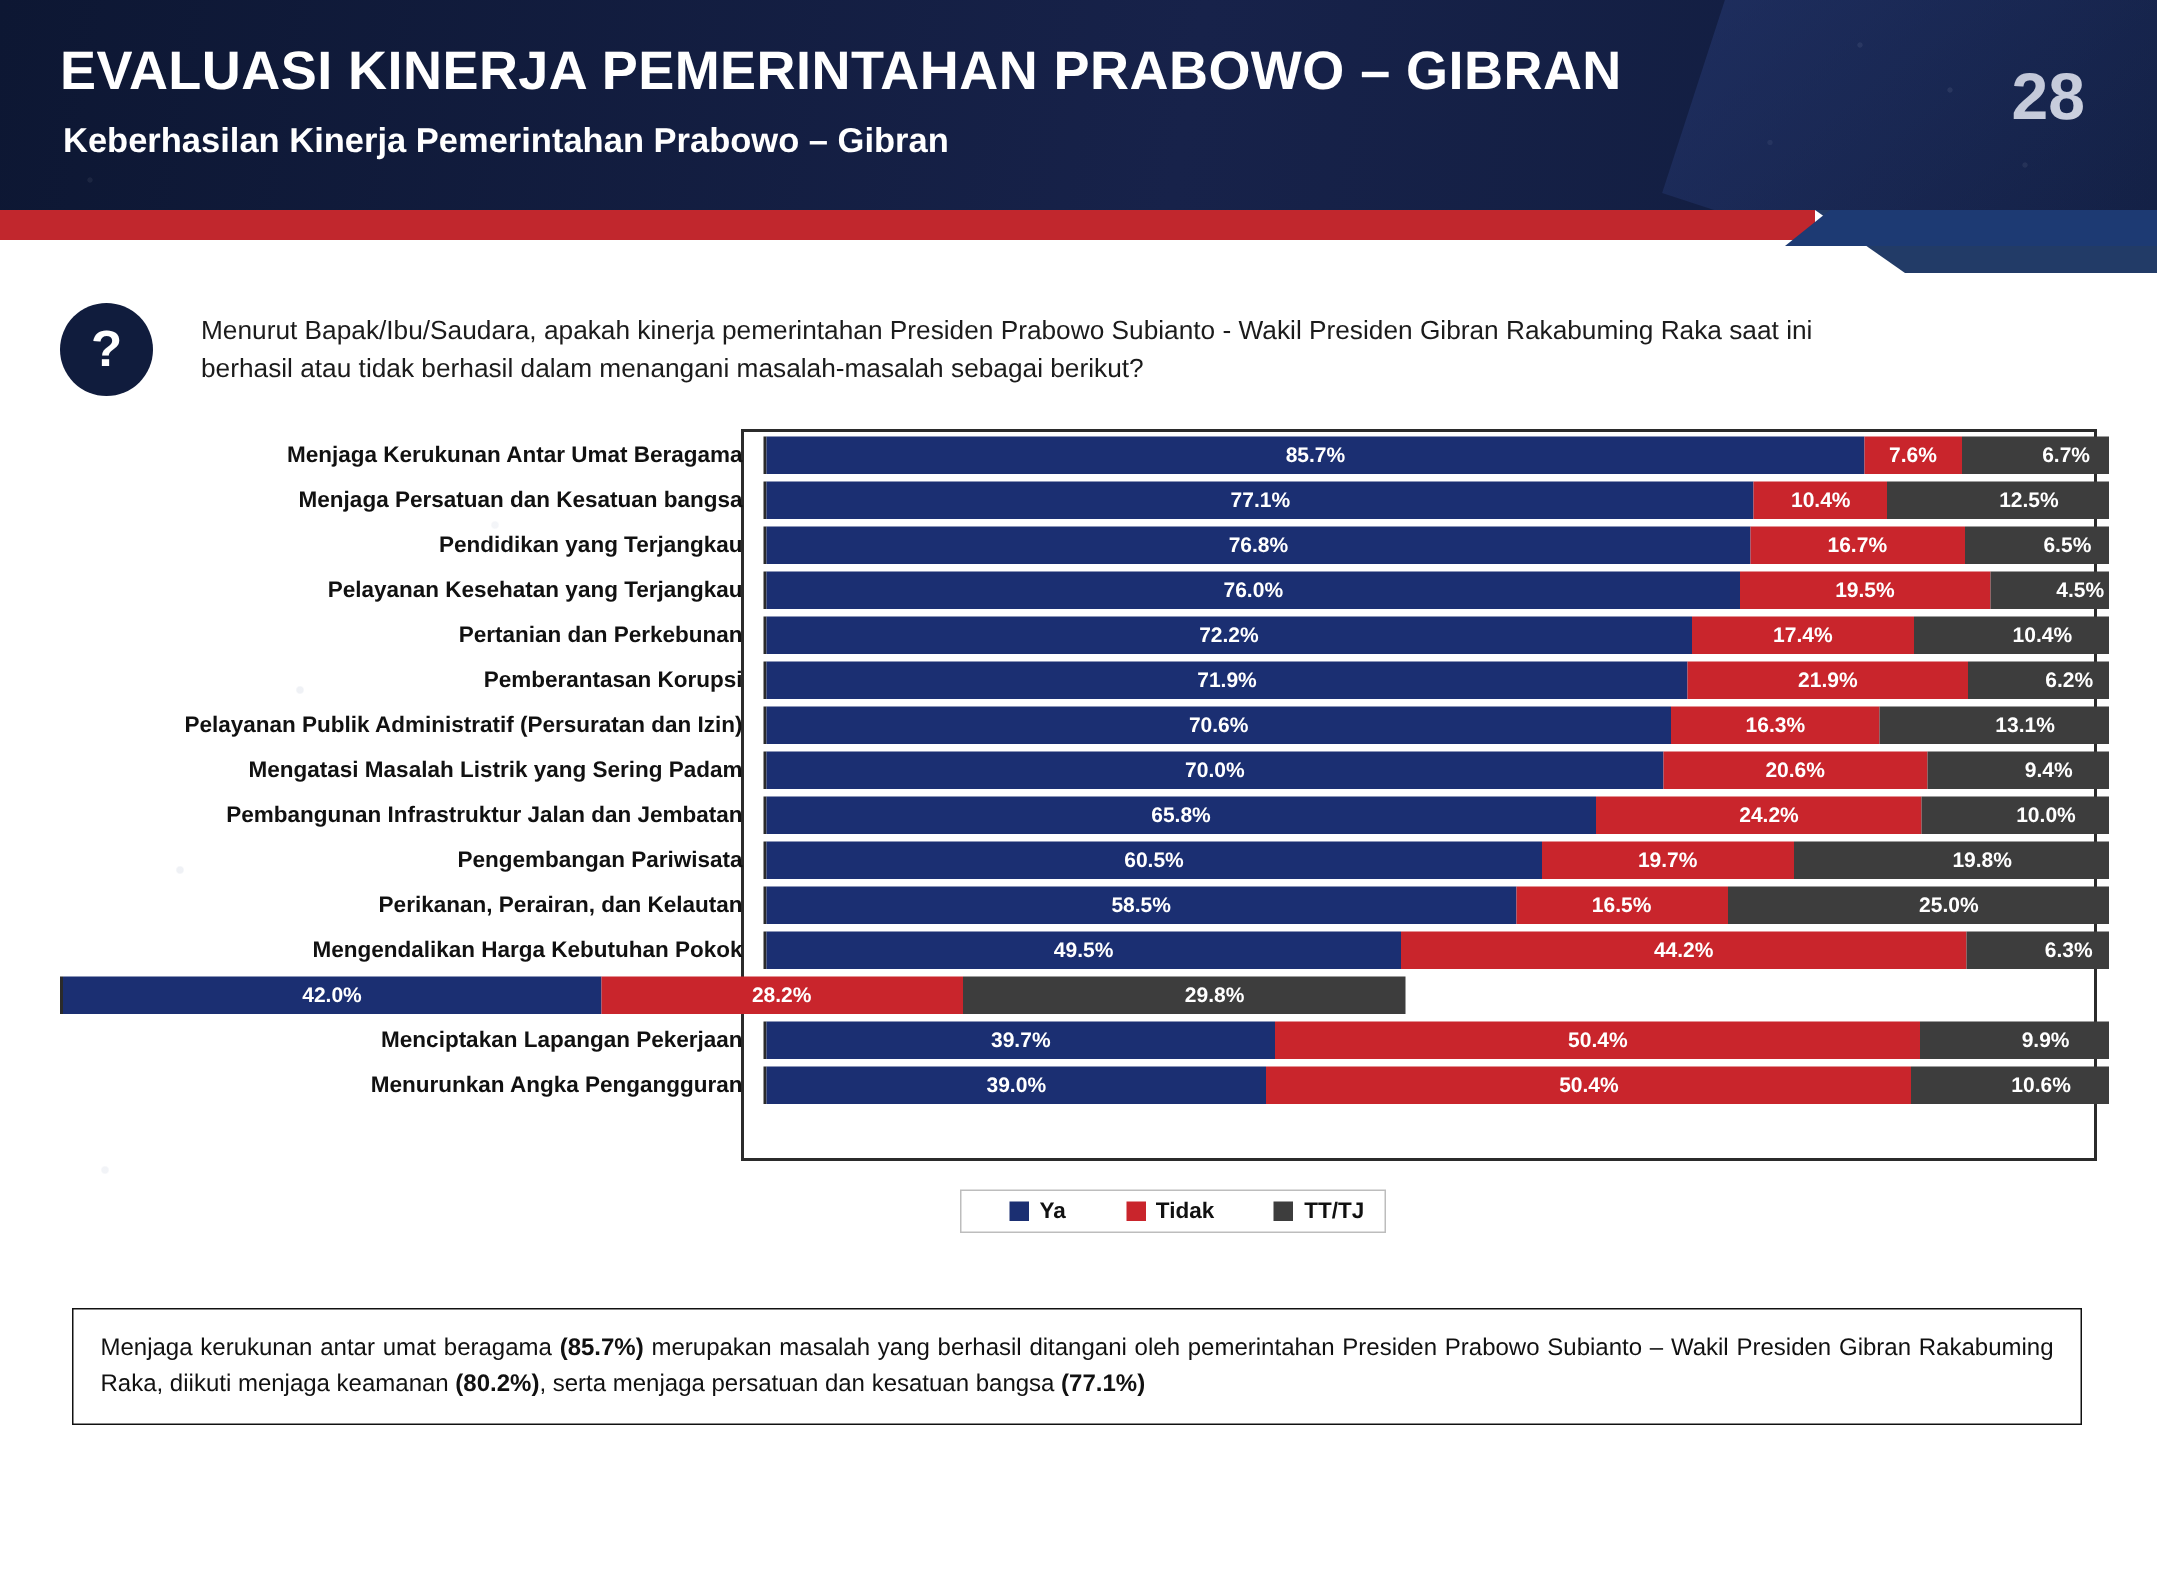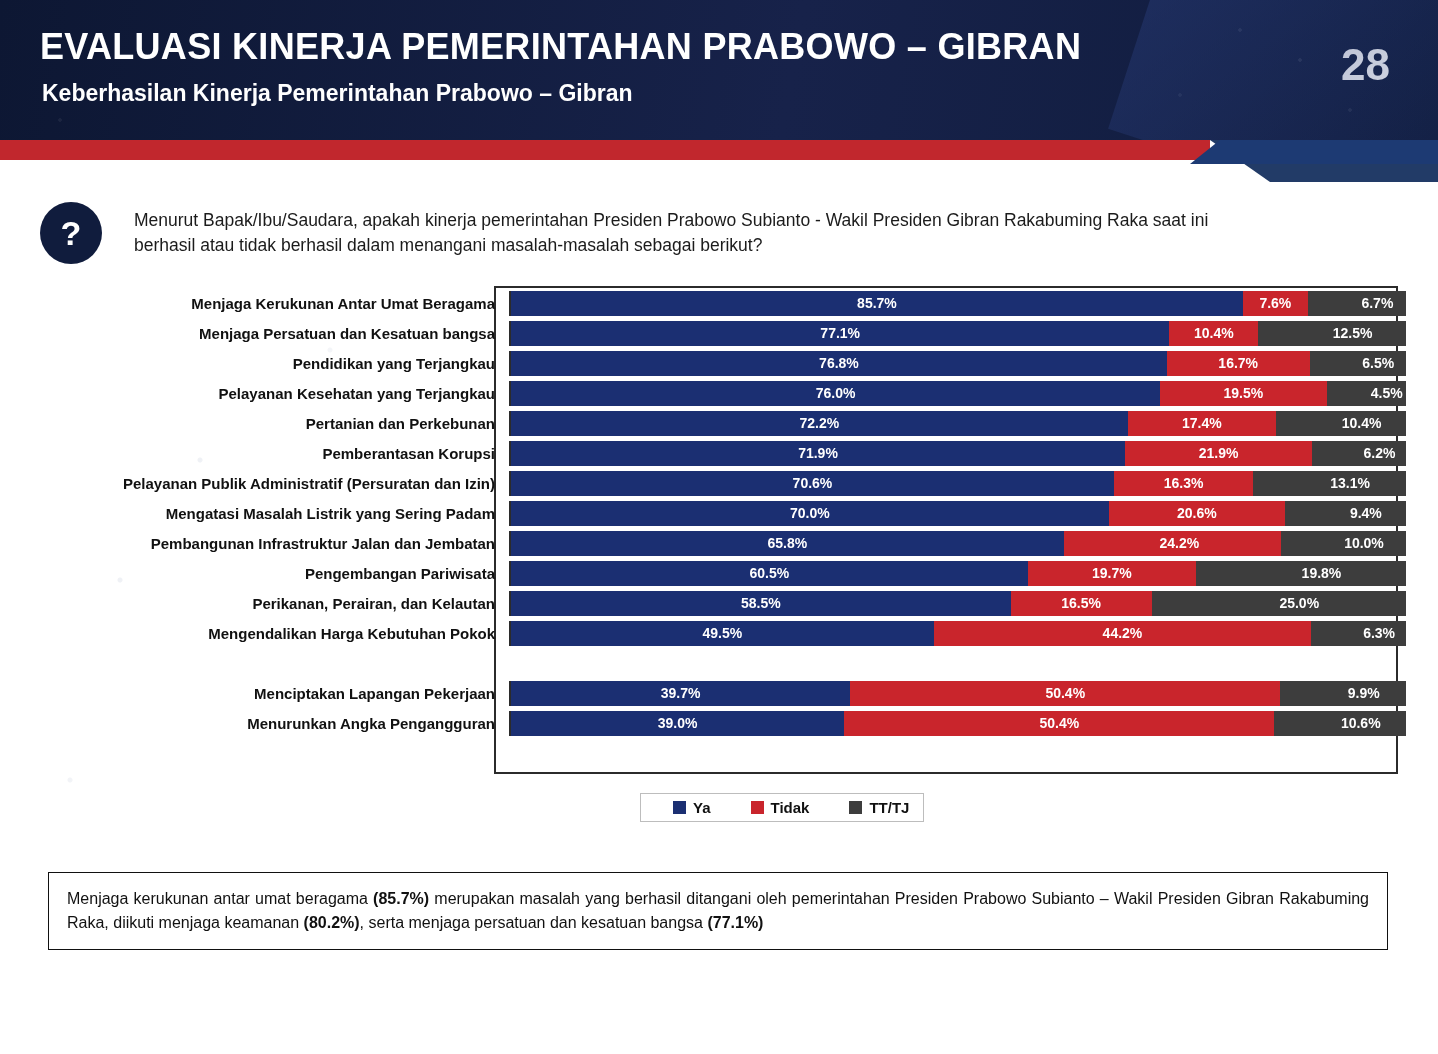--- a/index.html
+++ b/index.html
@@ -230,20 +230,25 @@
     </div>
     <div class="row">
       <div class="lbl">Mengendalikan Harga Kebutuhan Pokok</div>
       <div class="bars">
         <div class="seg ya" style="width: 49.5%;">49.5%</div>
         <div class="seg tidak" style="width: 44.2%;">44.2%</div>
         <div class="seg ttj" style="width: 6.3%;">6.3%</div>
       </div>
     </div>
     <div class="row">
+      <div class="bars">
+        <div class="seg ya" style="width: 42%;">42.0%</div>
+        <div class="seg tidak" style="width: 28.2%;">28.2%</div>
+        <div class="seg ttj" style="width: 29.8%;">29.8%</div>
+      </div>
     </div>
     <div class="row">
       <div class="lbl">Menciptakan Lapangan Pekerjaan</div>
       <div class="bars">
         <div class="seg ya" style="width: 39.7%;">39.7%</div>
         <div class="seg tidak" style="width: 50.4%;">50.4%</div>
         <div class="seg ttj" style="width: 9.9%;">9.9%</div>
       </div>
     </div>
     <div class="row">

